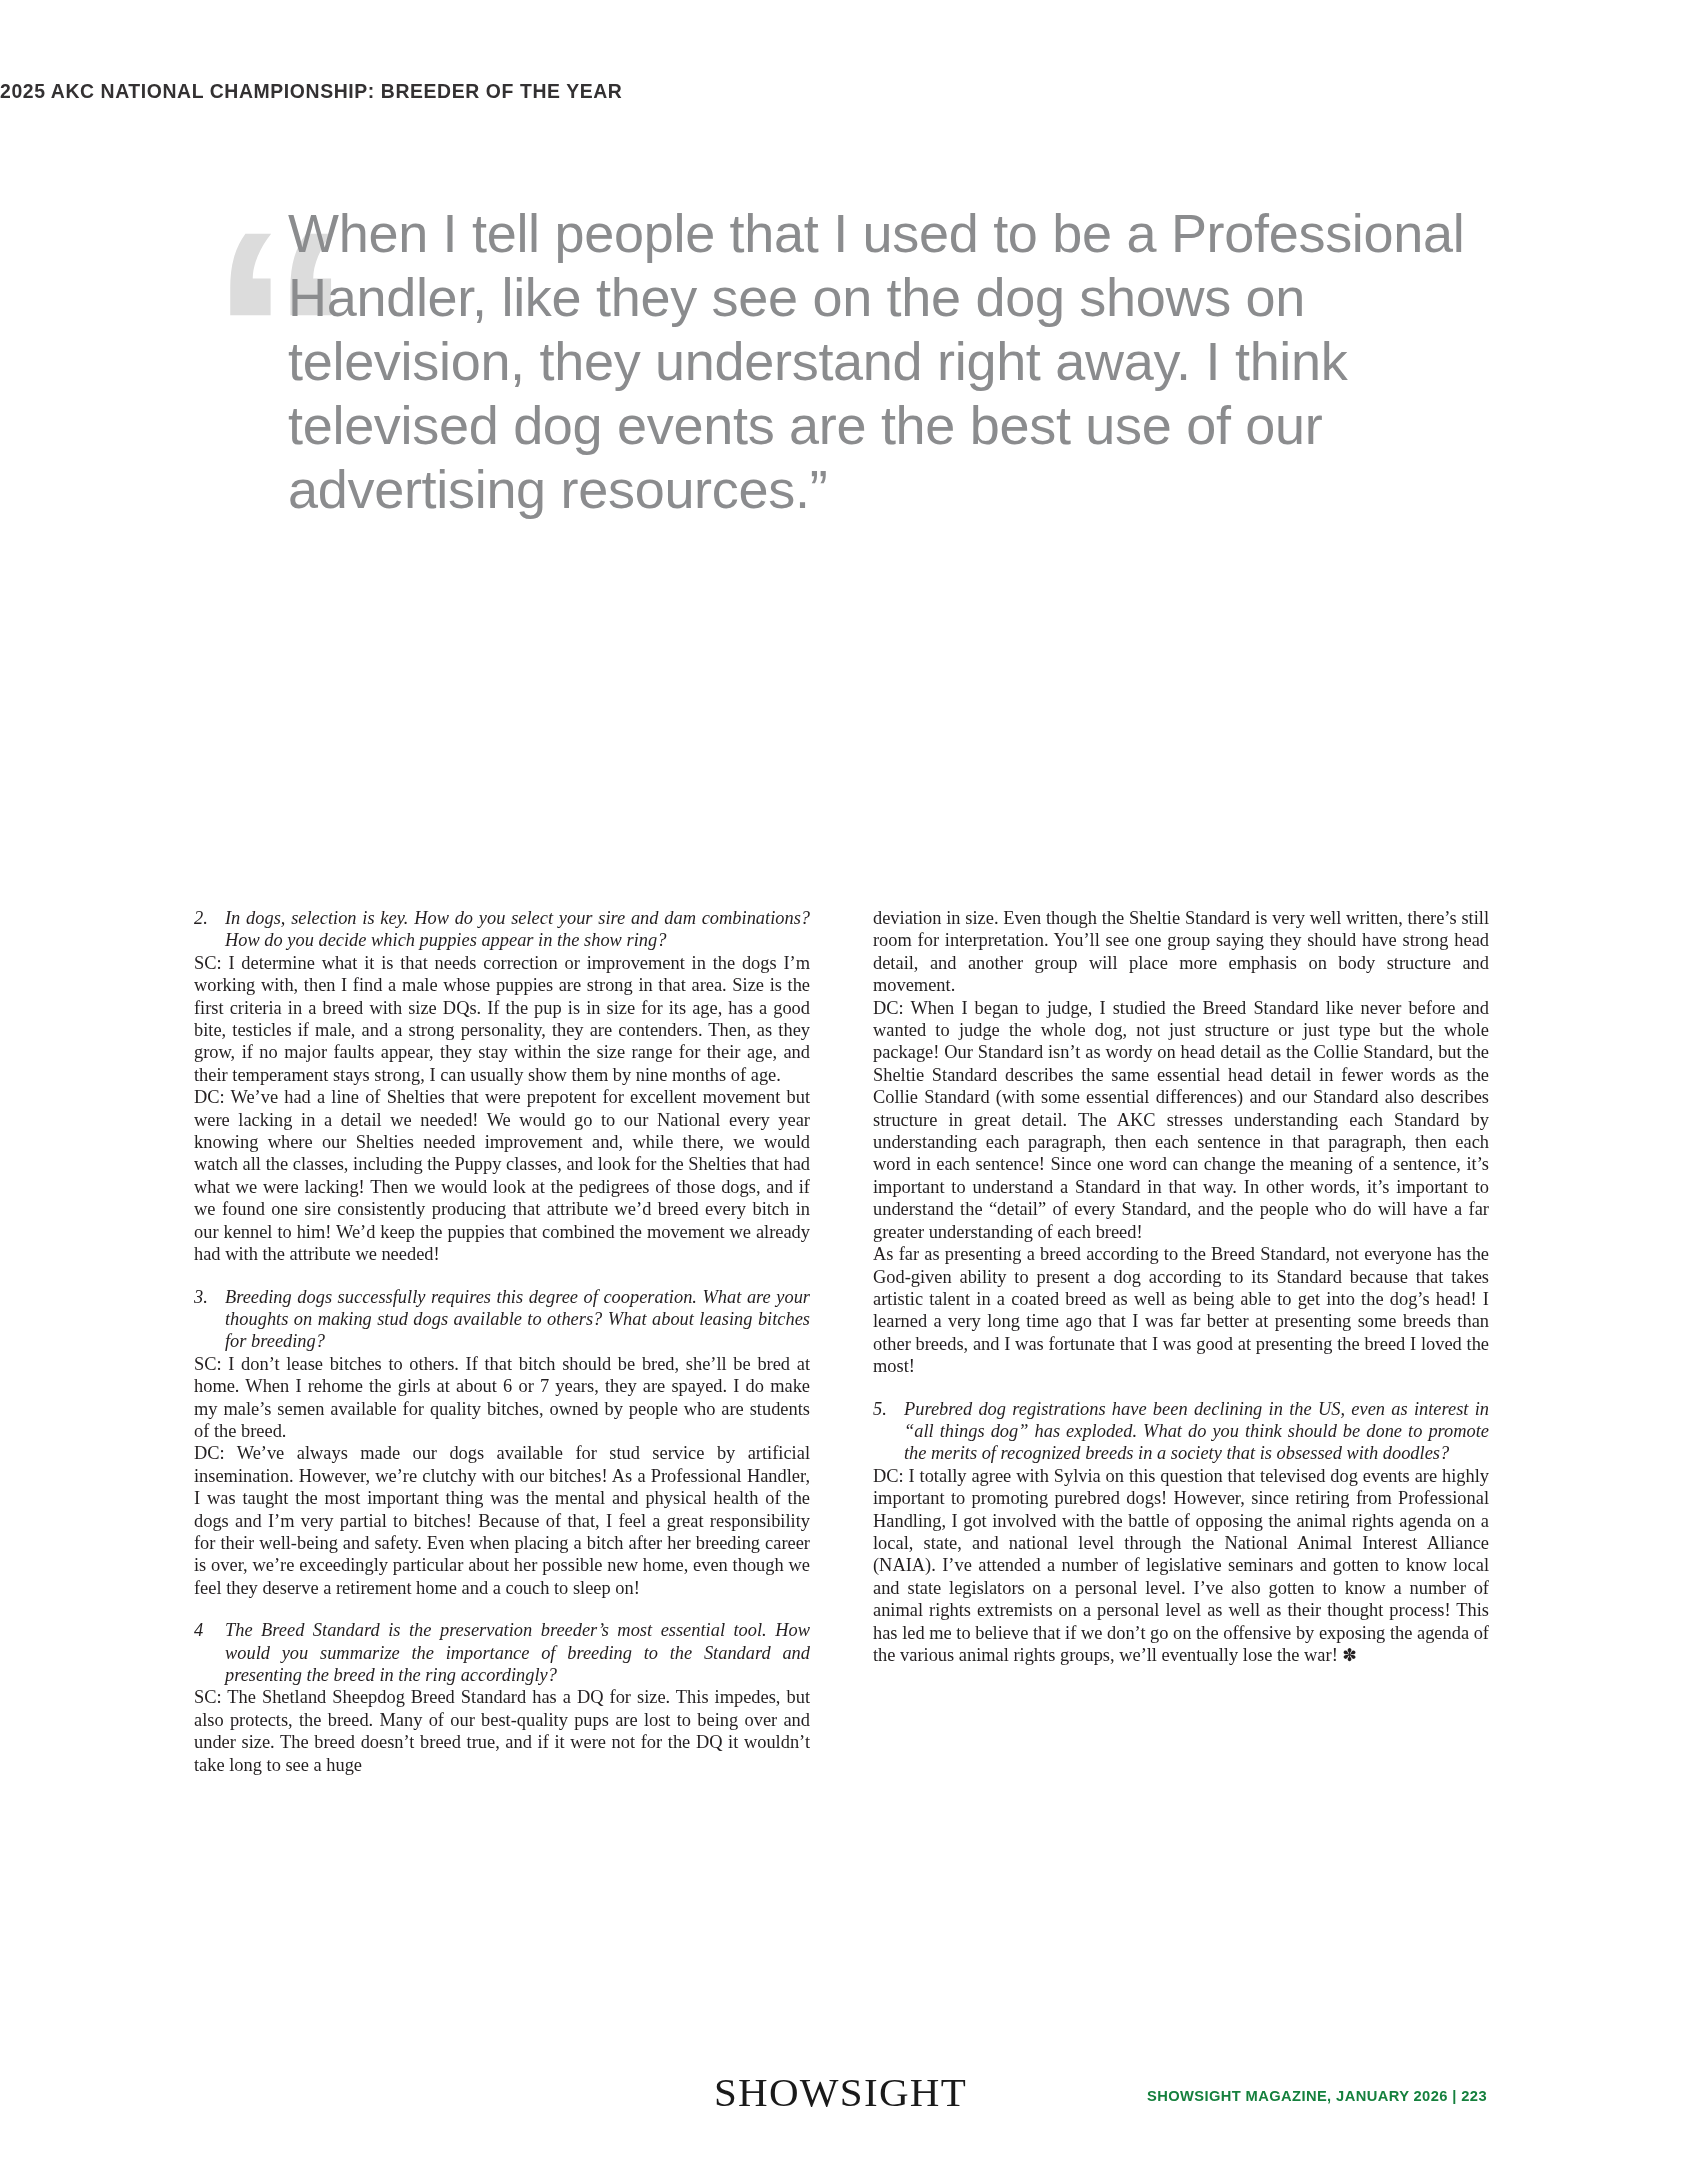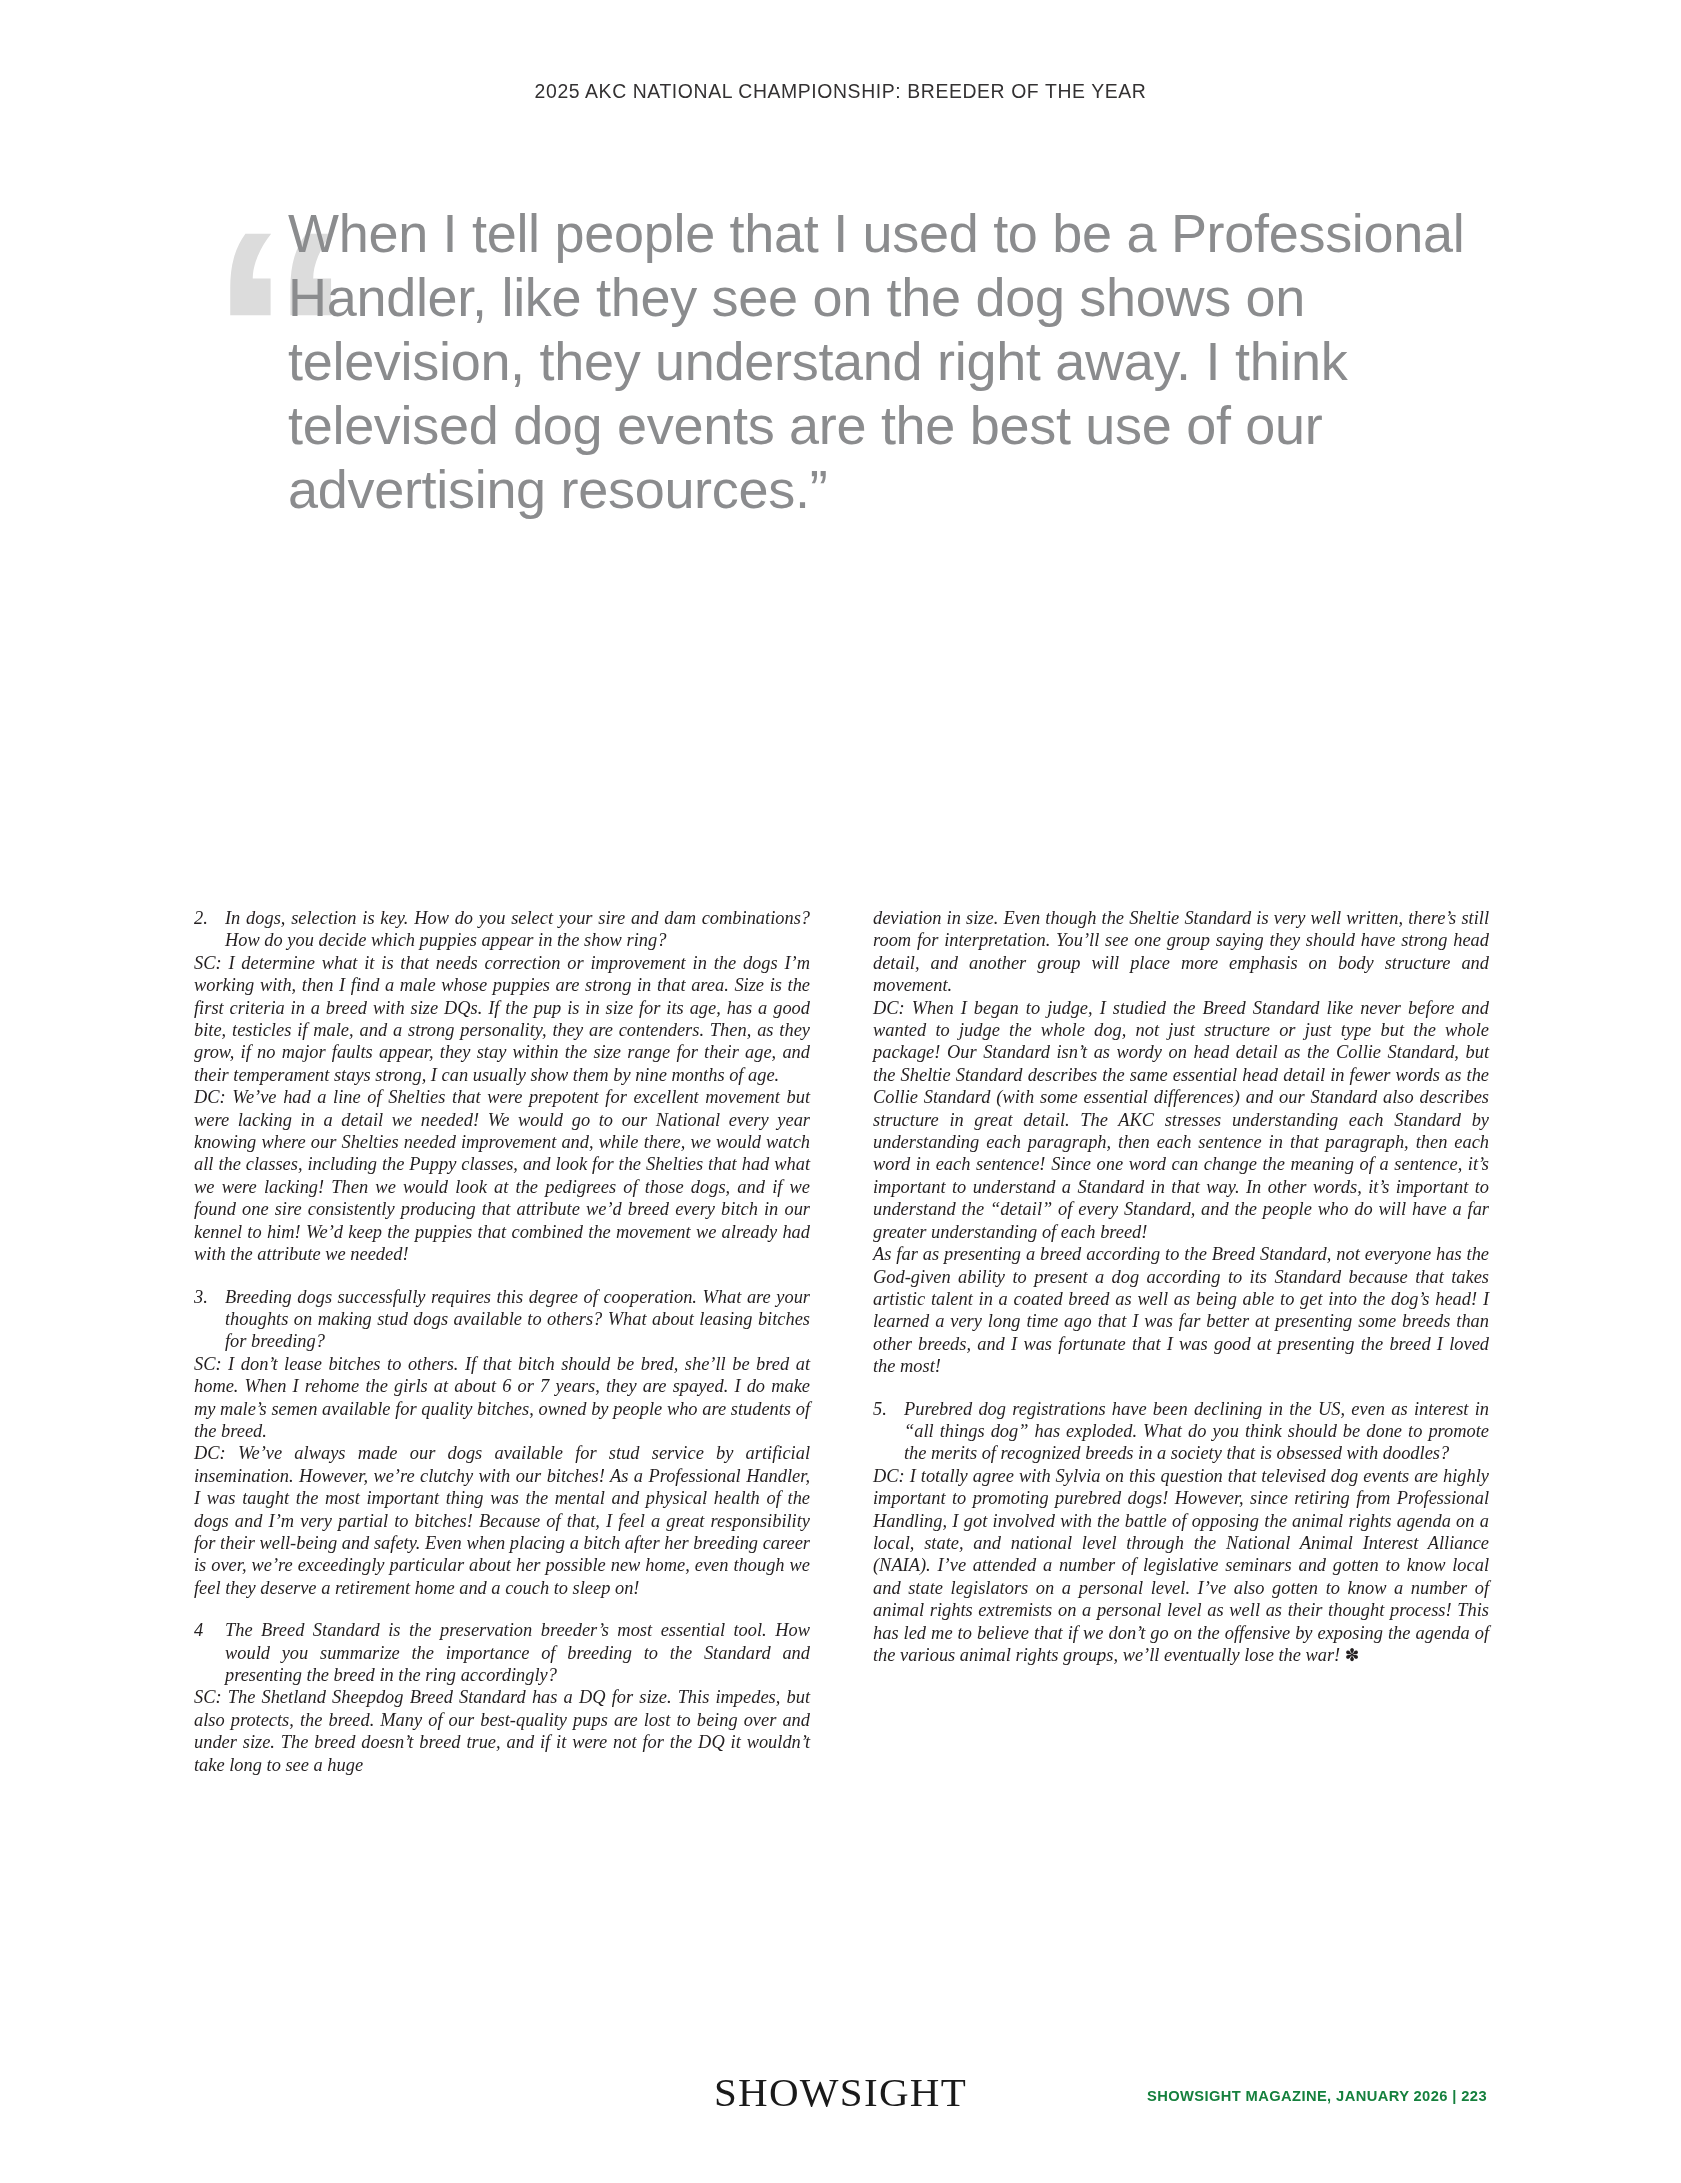--- a/index.html
+++ b/index.html
@@ -21,26 +21,26 @@
     height: 2183px;
     box-sizing: border-box;
   }
 
   
   .running-head {
     position: absolute;
     top: 80px;
     left: 0;
     width: 1681px;
-    text-align: center;
+    text-align: left;
     font-family: "Liberation Sans", sans-serif;
     font-size: 19.4px;
     letter-spacing: 0.6px;
     color: #333132;
-    font-weight: 400;
+    font-weight: 700;
   }
 
   
   .pullquote-wrap {
     position: absolute;
     top: 181px;
     left: 201px;
     width: 1285px;
     height: 656px;
   }
@@ -105,21 +105,20 @@
     text-align: left;
   }
   .qtext {
     font-style: italic;
     flex: 1 1 auto;
     text-align: justify;
   }
   .answer {
     text-align: justify;
     text-indent: 0;
-    font-style: italic;
   }
 
   .end-glyph {
     font-family: "DejaVu Sans", sans-serif;
     font-size: 17.4px;
   }
 
   
   .footer-logo {
     position: absolute;

